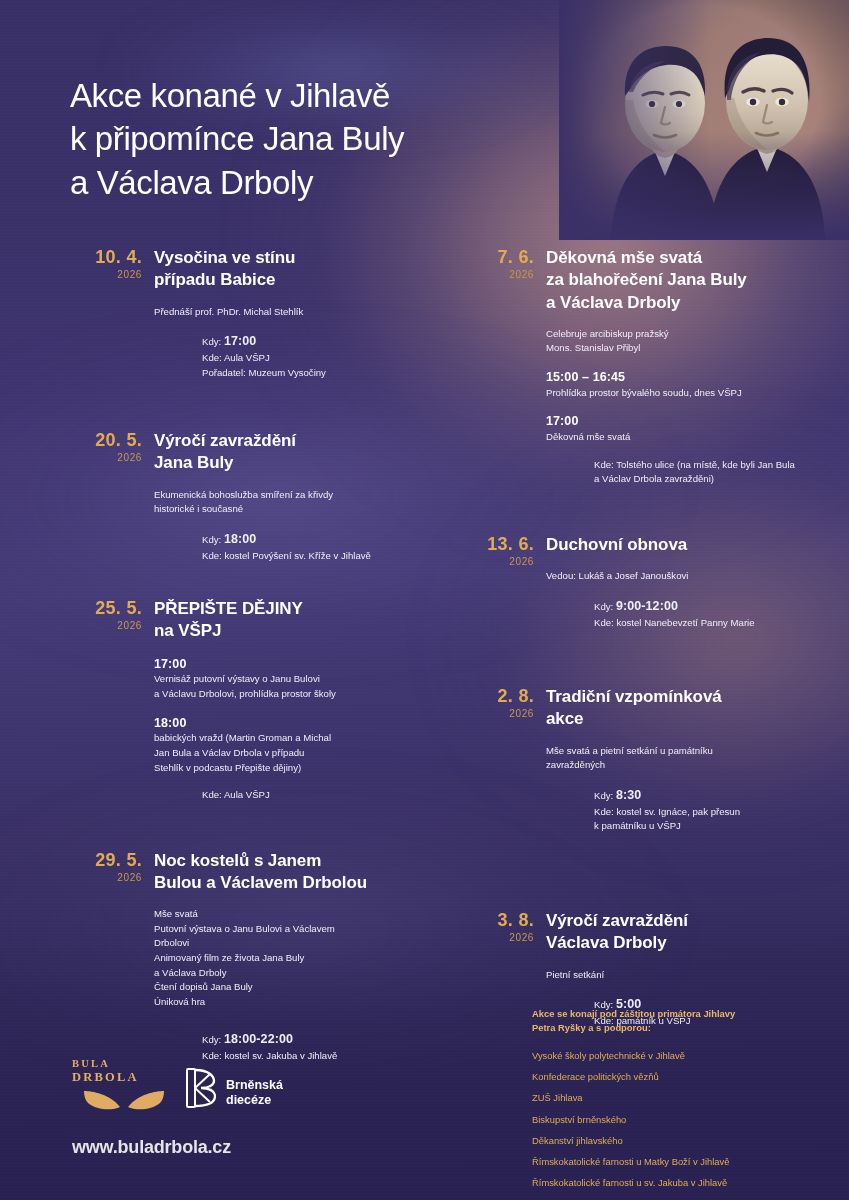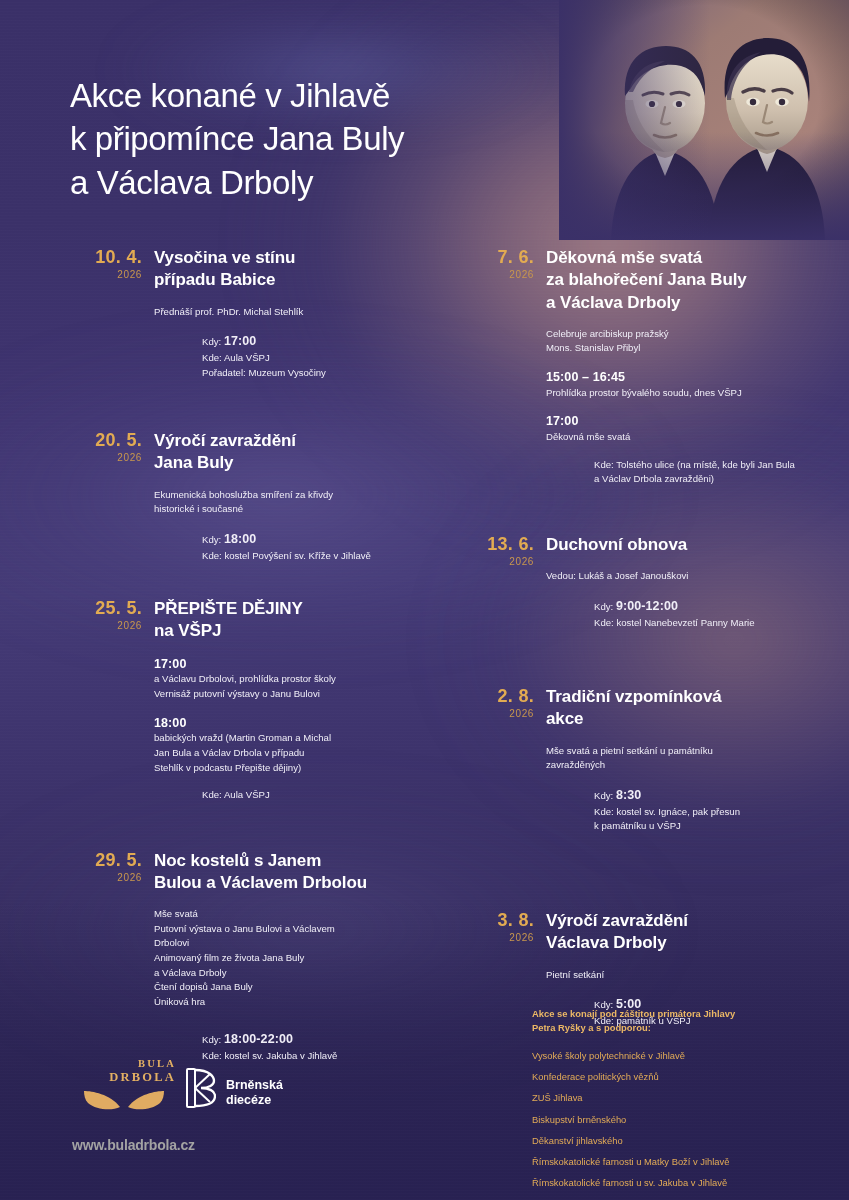--- a/index.html
+++ b/index.html
@@ -222,21 +222,21 @@
     margin: 0 0 7px 0;
     color: #e2ab57;
     font-weight: 400;
   }
   .sponsors-list { margin: 0; padding: 0; }
 
   
   .logo-bula {
     position: absolute;
     left: 72px; top: 1058px;
-    width: 104px; text-align: right;
+    width: 104px; text-align: left;
   }
   .logo-bula .bula-t1, .logo-bula .bula-t2 {
     display: block;
     font-family: "Liberation Serif", "DejaVu Serif", serif;
     color: #e3b063;
     font-weight: 700;
     letter-spacing: 2.2px;
   }
   .logo-bula .bula-t1 { font-size: 10.5px; }
   .logo-bula .bula-t2 { font-size: 12.5px; margin-top: 1px; }
@@ -248,24 +248,24 @@
     display: flex; align-items: flex-end; gap: 10px;
   }
   .logo-diecez .dz-text {
     font-size: 12.5px; font-weight: 700; line-height: 1.22; color: #ffffff;
   }
   .logo-diecez .dz-text span { display: block; }
 
   .site-url {
     position: absolute;
     left: 72px; top: 1137px;
-    font-size: 14px;
+    font-size: 18px;
     font-weight: 700;
     letter-spacing: -0.2px;
-    color: #a3a3a3;
+    color: #e5e5e5;
   }
 </style>
 </head>
 <body>
 
 <div class="poster">
 
   <div class="bg-base"></div>
   <div class="bg-warm-right"></div>
   <div class="bg-warm-right2"></div>
@@ -415,22 +415,22 @@
         <span class="ev-year">2026</span>
       </div>
       <div class="ev-body">
         <div class="ev-title">
           <span class="t-line">PŘEPIŠTE DĚJINY</span>
           <span class="t-line">na VŠPJ</span>
         </div>
         <div class="ev-detail">
           <div class="ev-block">
             <span class="ev-time">17:00</span>
+            <span class="ev-line">Vernisáž putovní výstavy o Janu Bulovi</span>
             <span class="ev-line">a Václavu Drbolovi, prohlídka prostor školy</span>
-            <span class="ev-line">Vernisáž putovní výstavy o Janu Bulovi</span>
           </div>
           <div class="ev-block">
             <span class="ev-time">18:00</span>
             <span class="ev-line">babických vražd (Martin Groman a Michal</span>
             <span class="ev-line">Jan Bula a Václav Drbola v případu</span>
             <span class="ev-line">Stehlík v podcastu  Přepište dějiny)</span>
           </div>
           <div class="ev-block">
             <span class="ev-kv"><span>Kde:</span> <b>Aula VŠPJ</b></span>
           </div>

